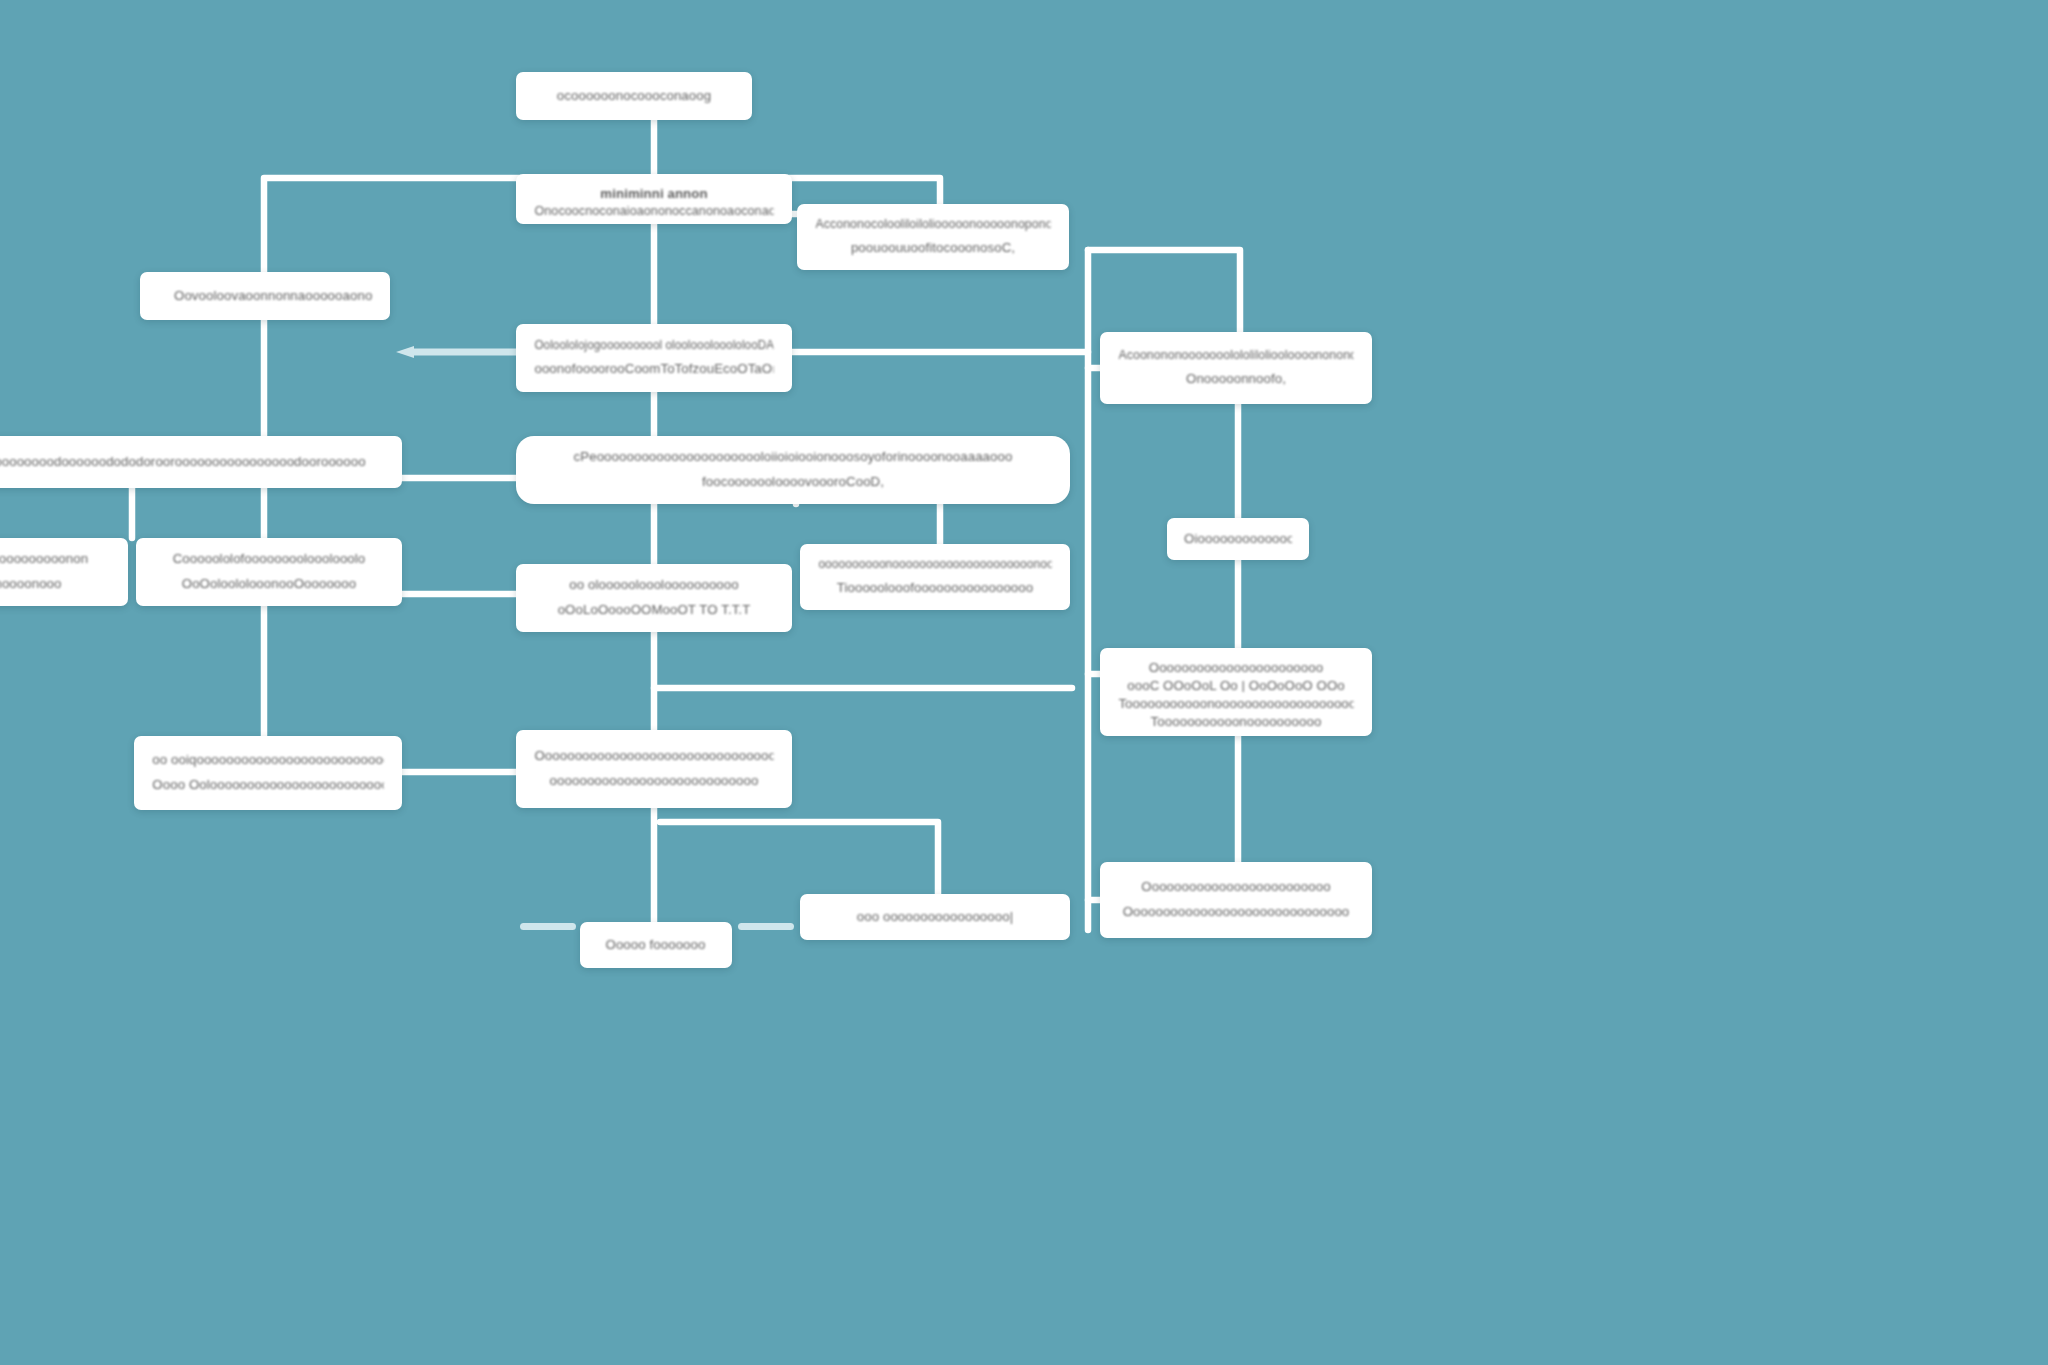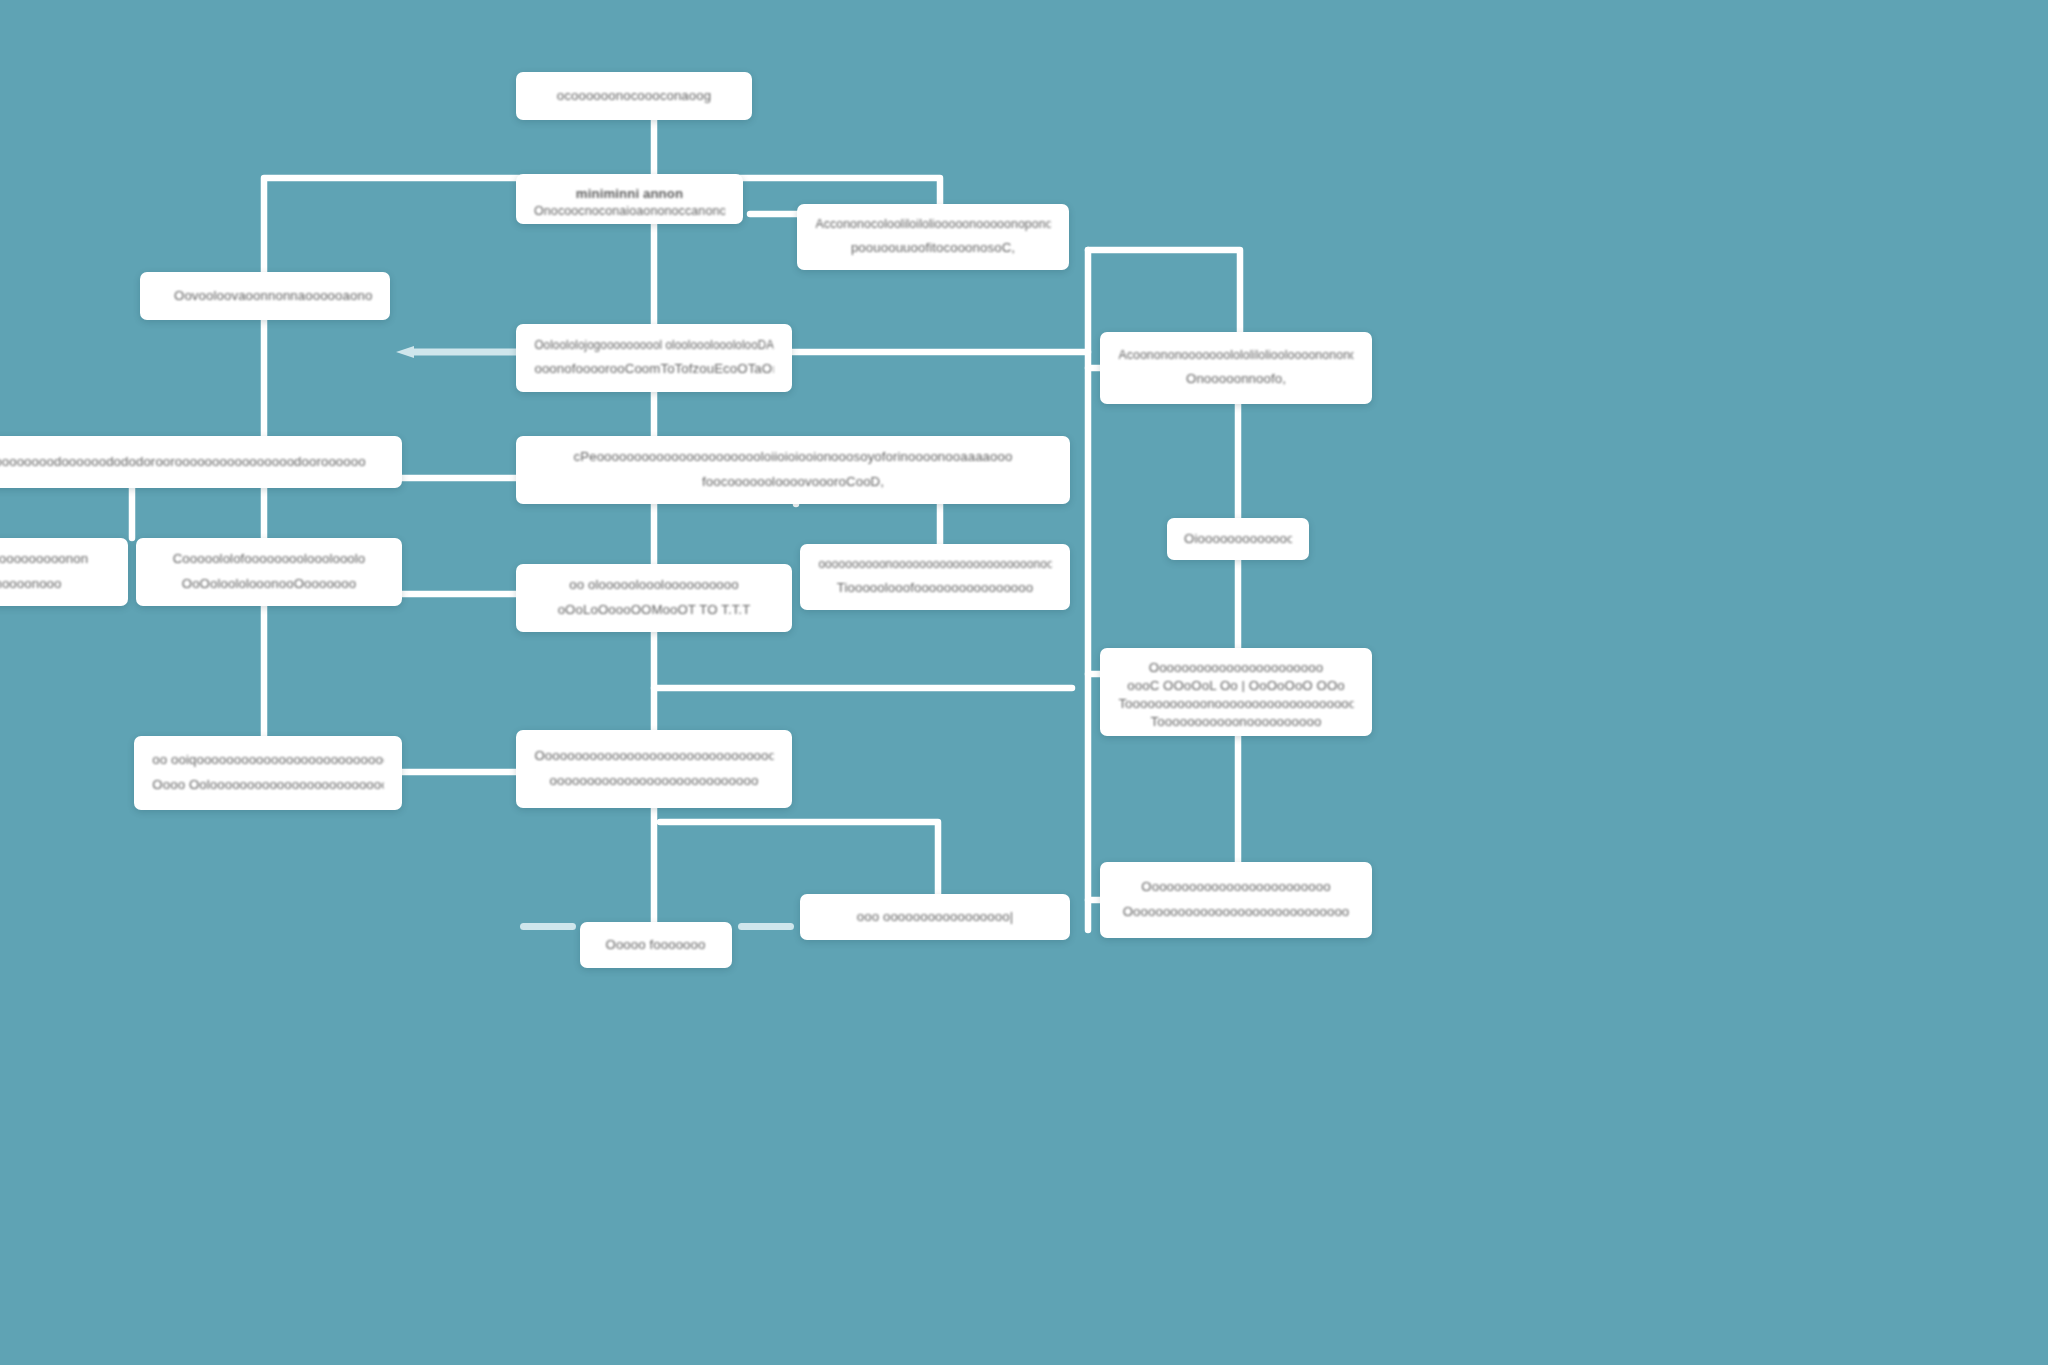--- a/index.html
+++ b/index.html
@@ -113,21 +113,21 @@
     <path d="M 4,16 L 22,10 L 22,22 Z" fill="#cfe6ec"></path>
   </svg>
 
   <div style="position:absolute;left:520px;top:923px;width:56px;height:7px;background:#cfe6ec;border-radius:4px;z-index:4;"></div>
   <div style="position:absolute;left:738px;top:923px;width:56px;height:7px;background:#cfe6ec;border-radius:4px;z-index:4;"></div>
 
   <div id="nodes">
       <div class="node" style="left: 516px; top: 72px; width: 236px; height: 48px; background: rgb(255, 255, 255);">
         <span class="line" style="color: rgb(59, 59, 59);">ocoooooonocoooconaoog</span>
       </div>
-      <div class="node" style="left: 516px; top: 174px; width: 227px; height: 50px; background: rgb(255, 255, 255);">
+      <div class="node" style="left: 516px; top: 174px; width: 276px; height: 50px; background: rgb(255, 255, 255);">
         <span class="line strong" style="color: rgb(59, 59, 59);">miniminni annon</span>
         <span class="line" style="color: rgb(59, 59, 59); font-size: 12.7841px;">Onocoocnoconaioaononoccanonoaoconaonoao.</span>
       </div>
       <div class="node" style="left: 797px; top: 204px; width: 272px; height: 66px; background: rgb(255, 255, 255);">
         <span class="line" style="color: rgb(59, 59, 59); font-size: 12.5795px;">Accononocolooliloiloliooooonooooonoponon</span>
         <span class="line" style="color: rgb(59, 59, 59);">poouoouuoofitocooonosoC,</span>
       </div>
       <div class="node" style="left: 140px; top: 272px; width: 250px; height: 48px; background: rgb(255, 255, 255); padding-left: 32px;">
         <span class="line" style="color: rgb(59, 59, 59);">Oovooloovaoonnonnaoooooaono</span>
       </div>
@@ -135,21 +135,21 @@
         <span class="line" style="color: rgb(59, 59, 59); font-size: 11.8922px;">Ooloololojogoooooooool oloolooolooololooDAD</span>
         <span class="line" style="color: rgb(59, 59, 59);">ooonofoooorooCoomToTofzouEcoOTaOn</span>
       </div>
       <div class="node" style="left: 1100px; top: 332px; width: 272px; height: 72px; background: rgb(255, 255, 255);">
         <span class="line" style="color: rgb(59, 59, 59); font-size: 12.5795px;">Acoonononooooooolololiloliooloooonononon</span>
         <span class="line" style="color: rgb(59, 59, 59);">Onooooonnoofo,</span>
       </div>
       <div class="node" style="left: -124px; top: 436px; width: 526px; height: 52px; background: rgb(255, 255, 255);">
         <span class="line" style="color: rgb(59, 59, 59);">oooqpoboooooooooooodoooooodododorooroooooooooooooooodooroooooo</span>
       </div>
-      <div class="node" style="left: 516px; top: 436px; width: 554px; height: 68px; background: rgb(255, 255, 255);">
+      <div class="node" style="left: 516px; top: 436px; width: 554px; height: 68px; background: rgb(255, 255, 255); border-radius: 18px;">
         <span class="line" style="color: rgb(59, 59, 59);">cPeooooooooooooooooooooooloiioioiooionooosoyoforinoooonooaaaaooo</span>
         <span class="line" style="color: rgb(59, 59, 59);">foocooooooloooovoooroCooD,</span>
       </div>
       <div class="node" style="left: -126px; top: 538px; width: 254px; height: 68px; background: rgb(255, 255, 255);">
         <span class="line" style="color: rgb(59, 59, 59);">Oooooooononooooooooonon</span>
         <span class="line" style="color: rgb(59, 59, 59);">OoTiiooonoooonooo</span>
       </div>
       <div class="node" style="left: 136px; top: 538px; width: 266px; height: 68px; background: rgb(255, 255, 255);">
         <span class="line" style="color: rgb(59, 59, 59);">Cooooololofoooooooolooolooolo</span>
         <span class="line" style="color: rgb(59, 59, 59);">OoOoloololooonooOooooooo</span>

